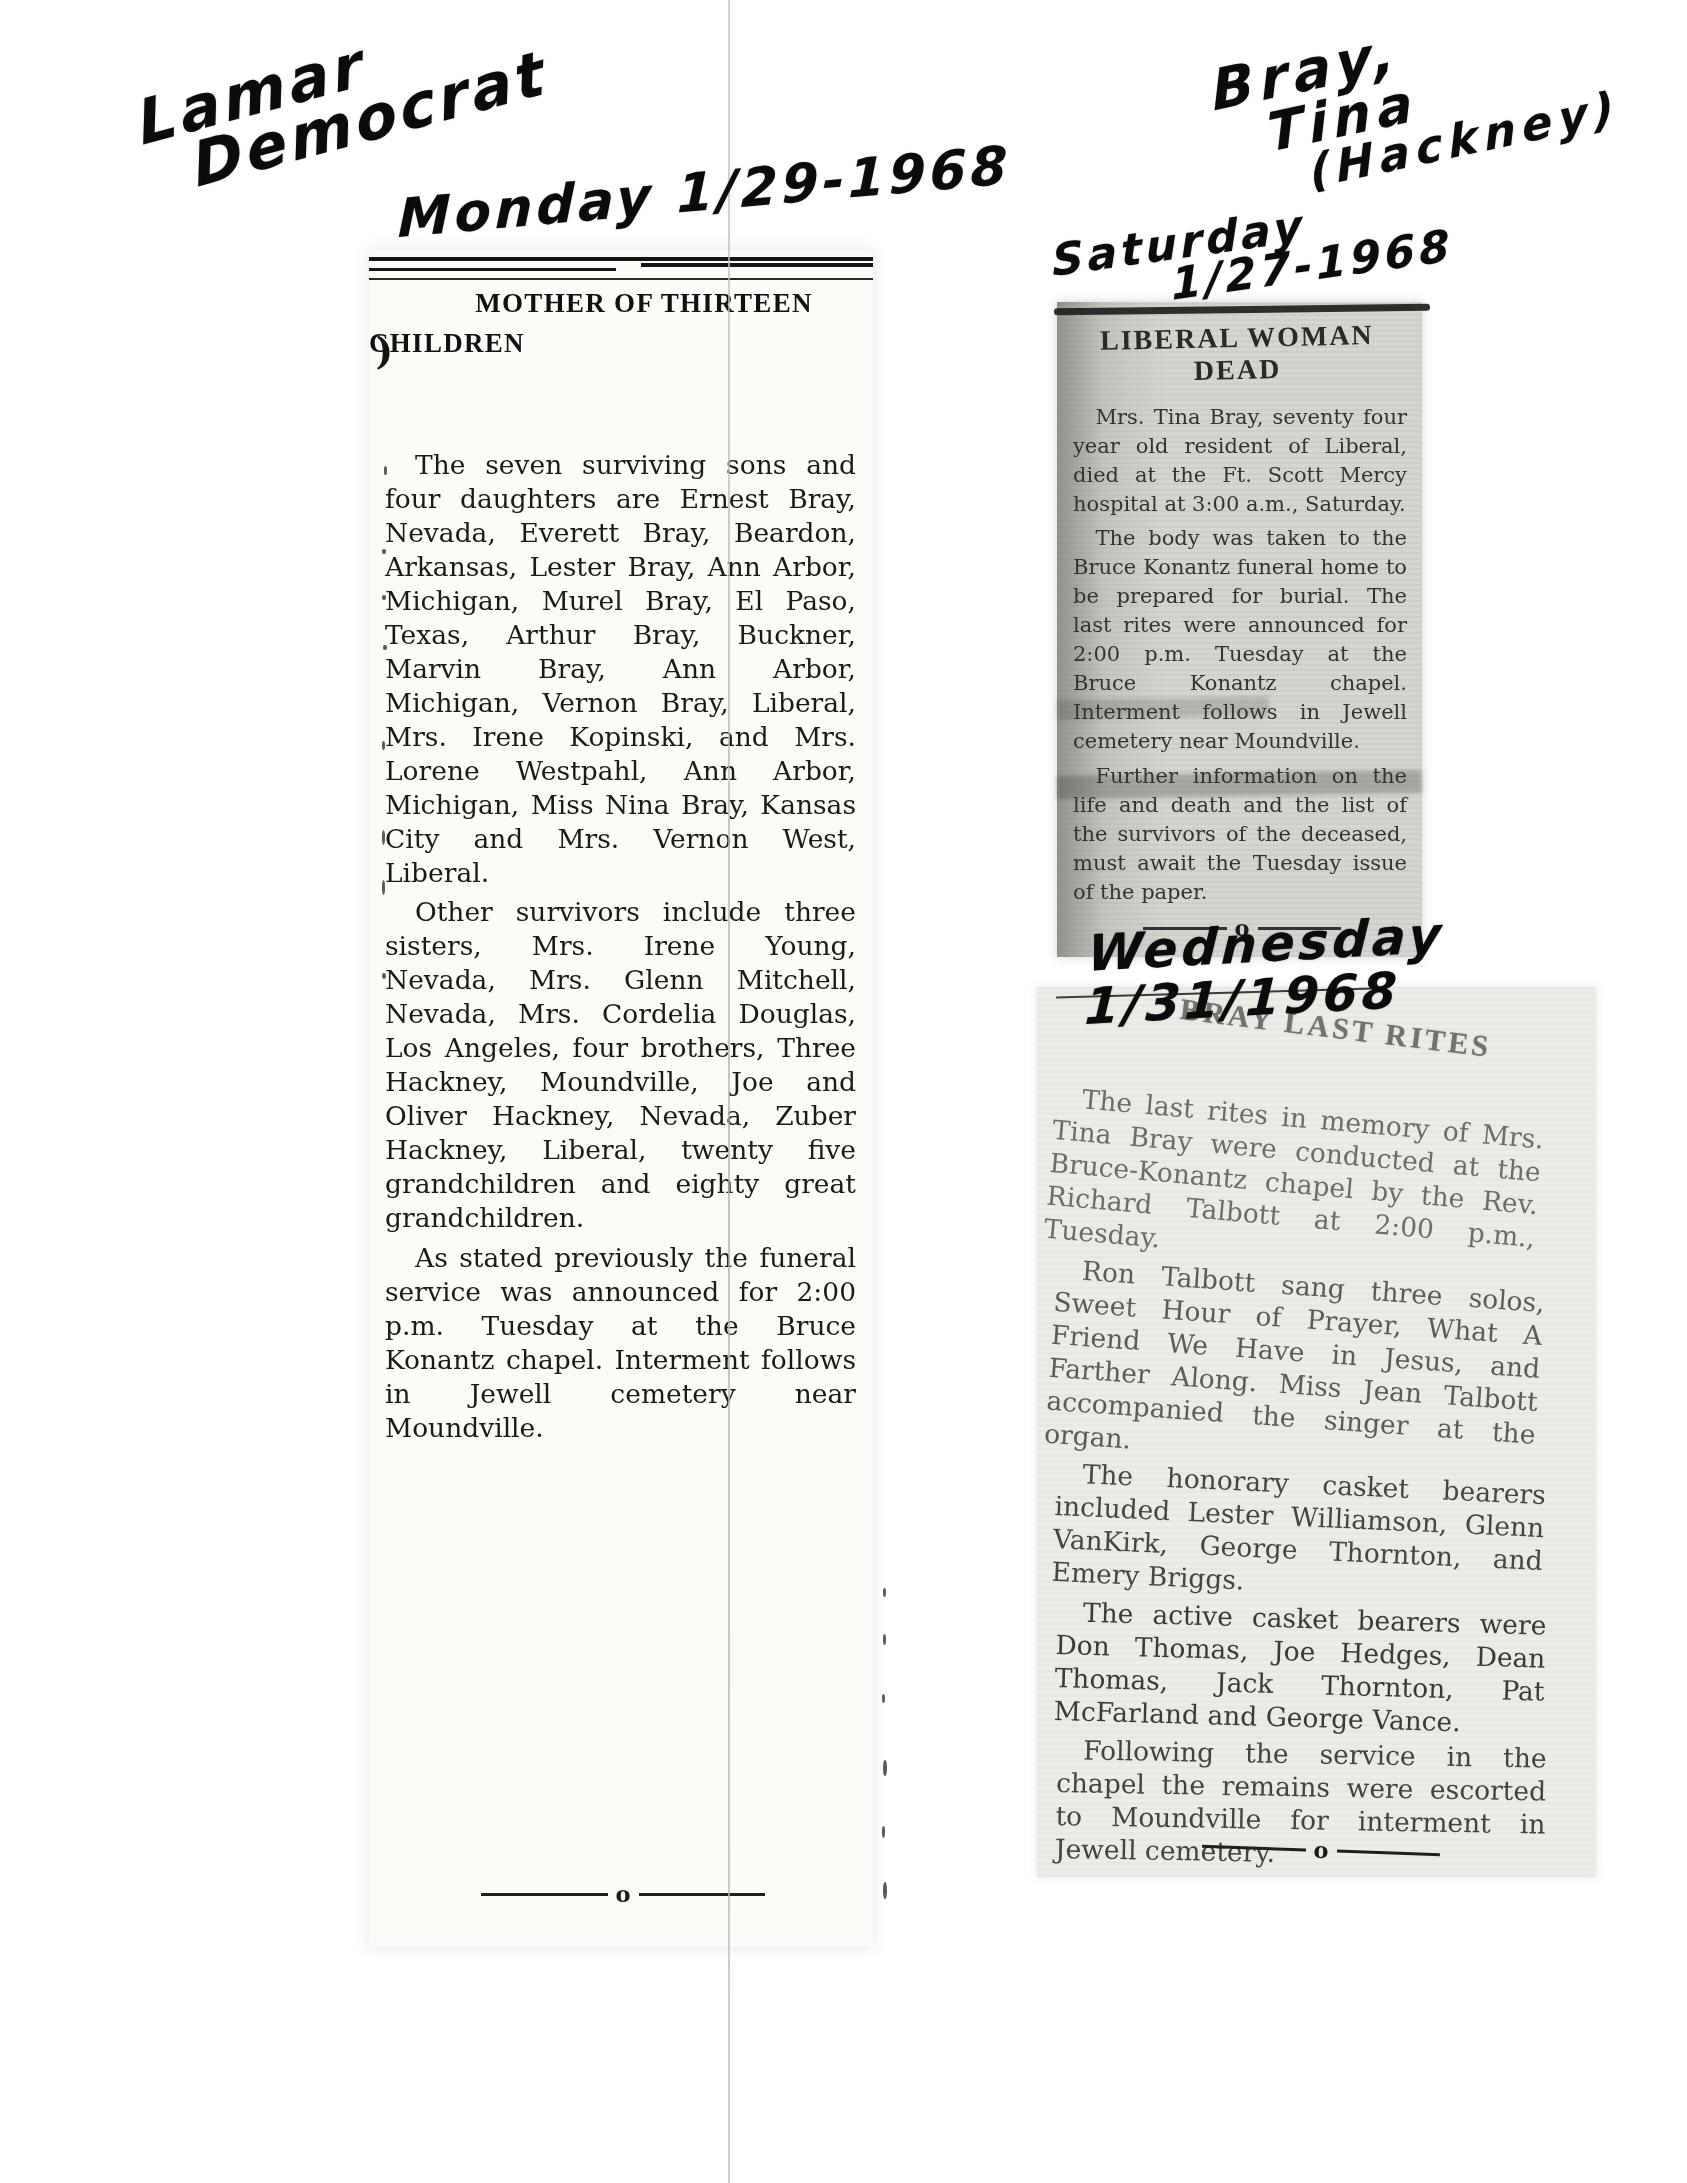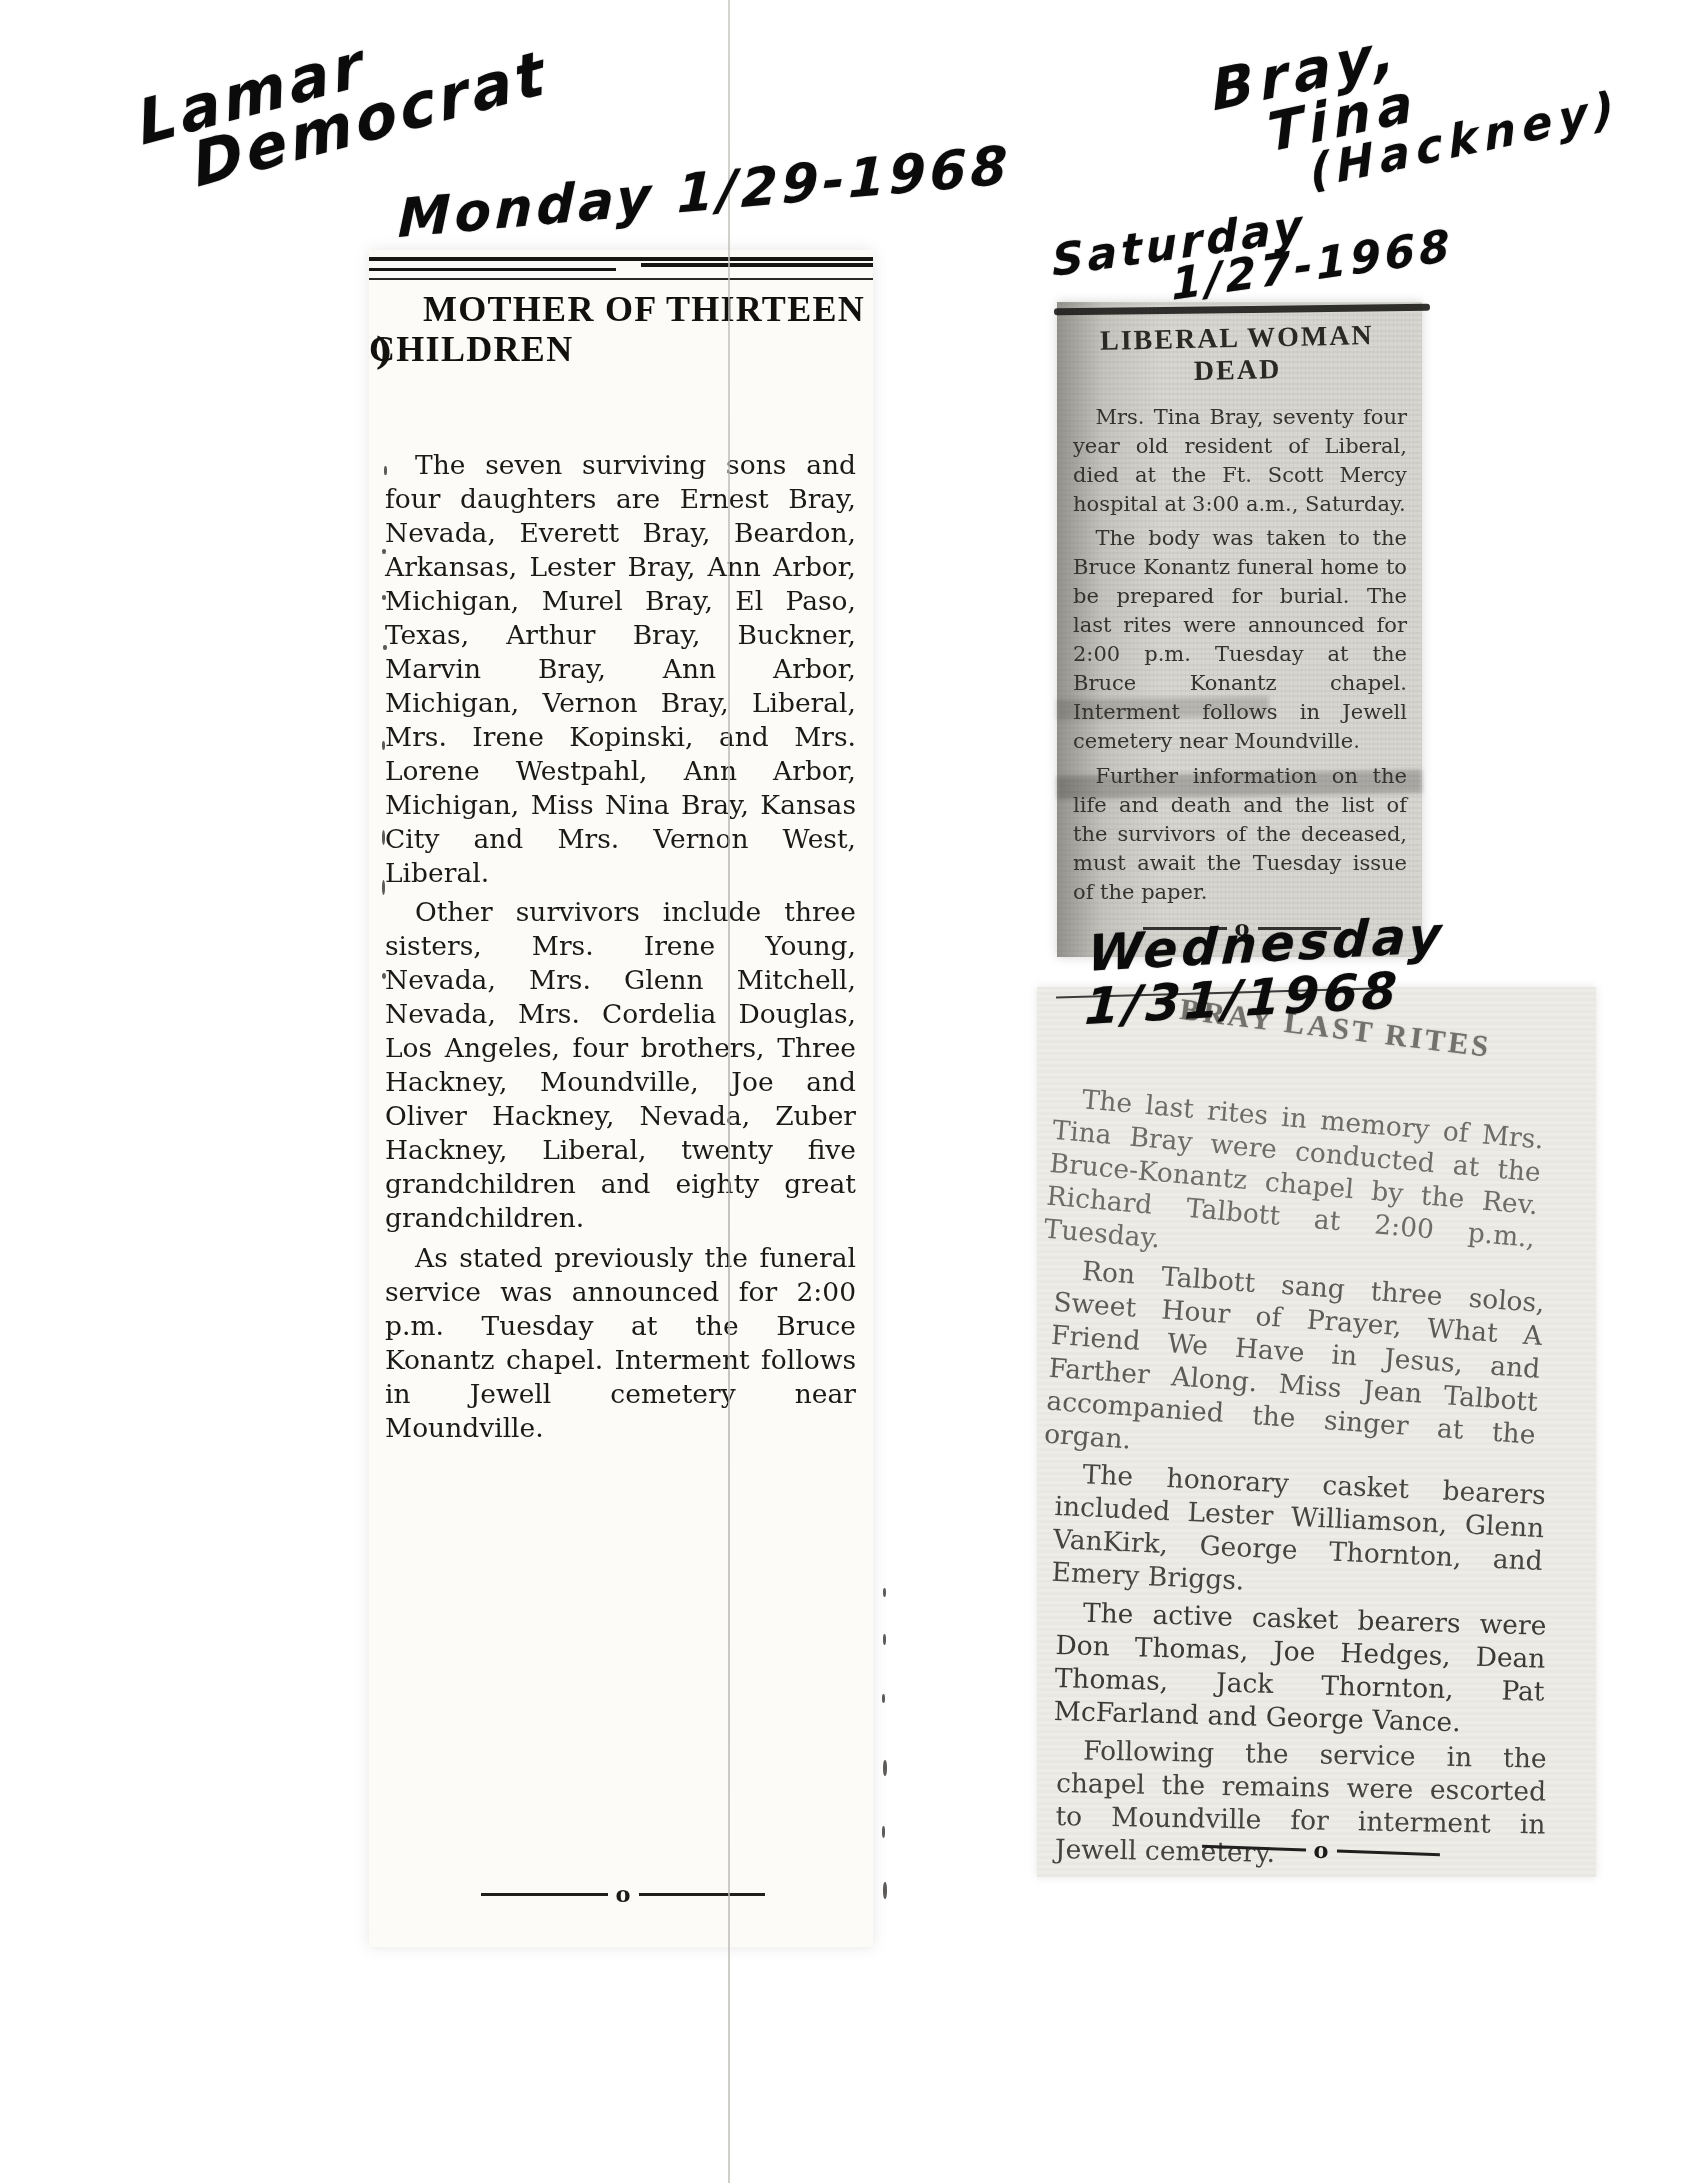--- a/index.html
+++ b/index.html
@@ -32,21 +32,21 @@
   .div-line{flex:1;height:2.6px;background:#201f1d;}
   .div-o{font-weight:bold;font-size:22.5px;color:#1b1a18;line-height:1;}
   
   .clip-mother{left:369px;top:250px;width:504px;height:1697px;background:#fcfbf8;
                box-shadow:0 0 13.2px rgba(120,118,110,.18);}
   .clip-mother .rule-a{position:absolute;left:0;top:6.6px;width:100%;height:4px;background:#171614;}
   .clip-mother .rule-b{position:absolute;left:0;top:18px;width:49%;height:2.6px;background:#171614;}
   .clip-mother .rule-c{position:absolute;left:54%;top:13.2px;width:46%;height:4px;background:#171614;}
   .clip-mother .rule-d{position:absolute;left:0;top:28px;width:100%;height:2px;background:#2a2926;}
   .clip-mother .hl{position:absolute;left:0;width:100%;font-family:"Liberation Serif", serif;
-                   font-weight:bold;font-size:36px;letter-spacing:1.3px;color:#121110;}
+                   font-weight:bold;font-size:27px;letter-spacing:1.3px;color:#121110;}
   .clip-mother .hl1{top:38px;text-align:center;padding-left:46px;box-sizing:border-box;}
   .clip-mother .hl2{top:78px;text-align:left;padding-right:10.6px;box-sizing:border-box;}
   .clip-mother .bracket{position:absolute;left:6.6px;top:79px;font-size:37px;font-weight:bold;color:#15140f;}
   .clip-mother .body{position:absolute;left:16px;top:198px;width:471px;font-size:26.5px;line-height:34px;
                      color:#1b1a17;word-spacing:2.6px;}
   .clip-mother .body p{text-indent:30px;}
   .clip-mother .div-row{left:112px;top:1633px;width:284px;}
   
   .clip-liberal{left:1057px;top:302px;width:365px;height:655px;
     background:

